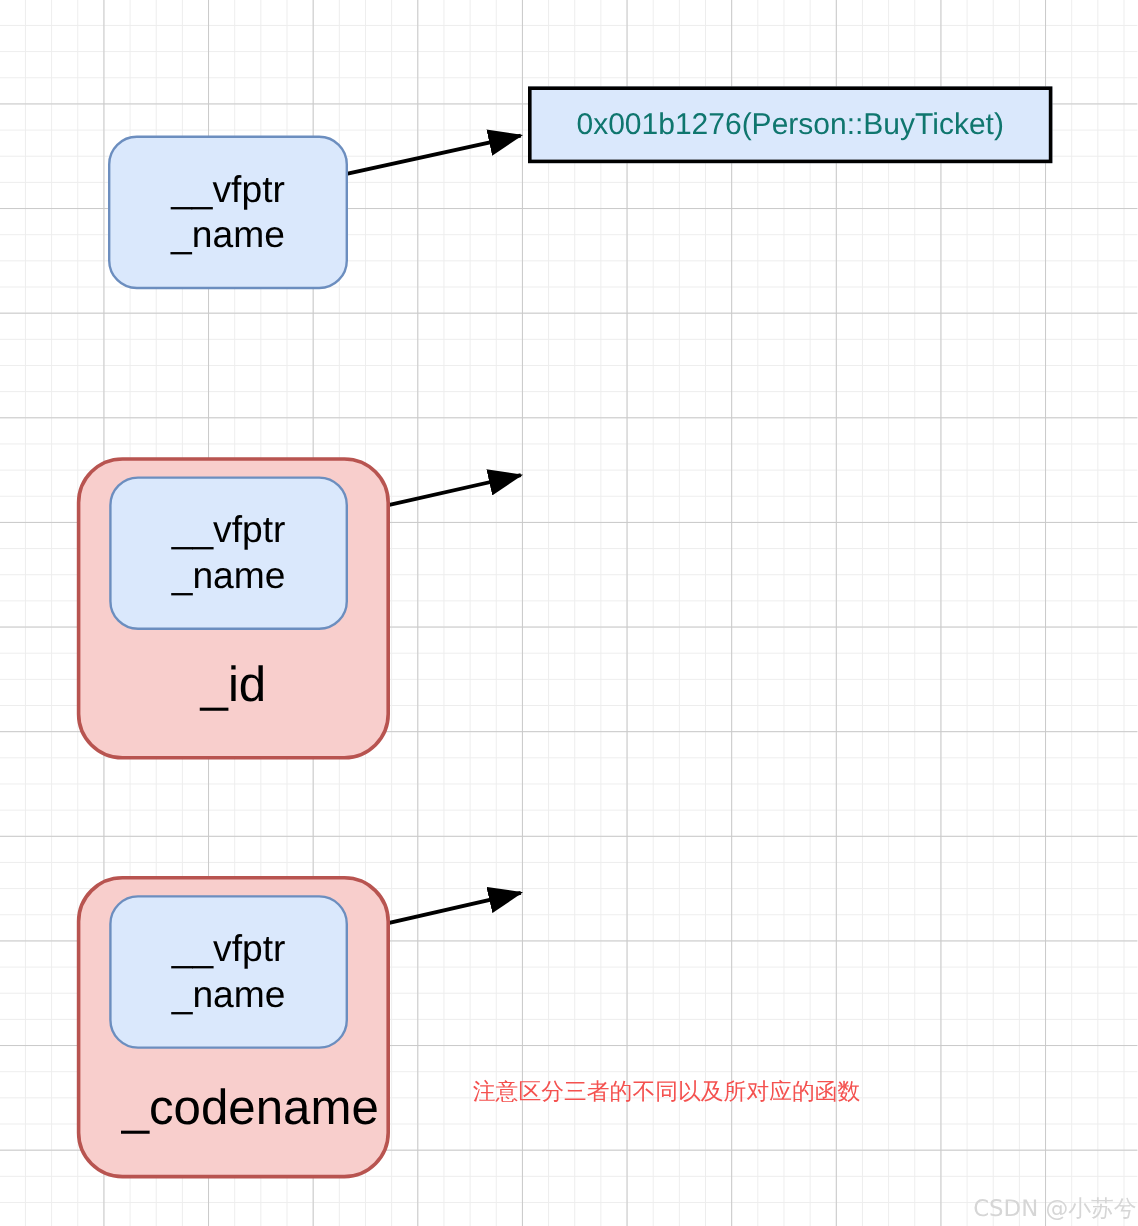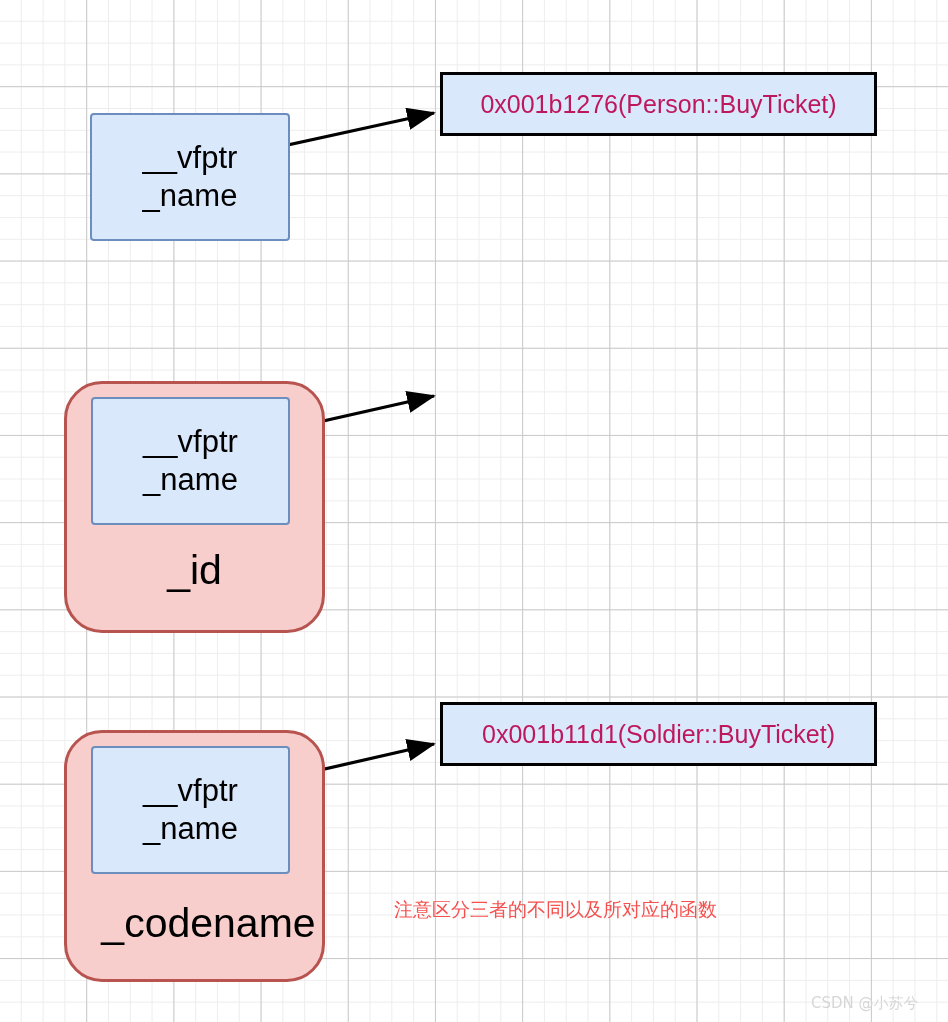--- a/index.html
+++ b/index.html
@@ -28,21 +28,21 @@
     position: absolute;
     background: #f8cecc;
     border: 3px solid #b85450;
     border-radius: 38px;
     box-sizing: border-box;
   }
   .obj-inner {
     position: absolute;
     background: #dae8fc;
     border: 2px solid #6c8ebf;
-    border-radius: 4px;
+    border-radius: 24px;
     box-sizing: border-box;
     display: flex;
     flex-direction: column;
     align-items: center;
     justify-content: center;
   }
   .member {
     font-size: 31px;
     color: #000000;
     line-height: 1.22;
@@ -64,21 +64,21 @@
     position: absolute;
     background: #dae8fc;
     border: 3px solid #000000;
     box-sizing: border-box;
     display: flex;
     align-items: center;
     justify-content: center;
   }
   .fn-box span {
     font-size: 25px;
-    color: #be185d;
+    color: #0f766e;
     white-space: pre;
   }
 
   
   .arrow-layer {
     position: absolute;
     left: 0;
     top: 0;
     width: 948px;
     height: 1022px;
@@ -89,21 +89,21 @@
   .note-red {
     position: absolute;
     color: #f4514f;
     font-size: 19px;
     white-space: pre;
     font-family: "DejaVu Sans", "Liberation Sans", sans-serif;
   }
   .watermark {
     position: absolute;
     color: #d6d6d6;
-    font-size: 15px;
+    font-size: 19px;
     white-space: pre;
     font-family: "DejaVu Sans", "Liberation Sans", sans-serif;
   }
 </style>
 </head>
 <body>
 
 <div id="canvas">
 
   <svg class="arrow-layer" viewBox="0 0 948 1022" width="948" height="1022">
@@ -136,21 +136,18 @@
   <div class="obj-inner" style="left:91px; top:746px; width:199px; height:128px;">
     <div class="member">__vfptr</div>
     <div class="member">_name</div>
   </div>
 
   <div class="fn-box" style="left:440px; top:72px; width:437px; height:64px;">
     <span>0x001b1276(Person::BuyTicket)</span>
   </div>
 
 
-  <div class="fn-box" style="left:440px; top:702px; width:437px; height:64px;">
-    <span>0x001b11d1(Soldier::BuyTicket)</span>
-  </div>
 
   <div class="note-red" style="left:394px; top:897px;">注意区分三者的不同以及所对应的函数</div>
 
   <div class="watermark" style="left:811px; top:994px;">CSDN @小苏兮</div>
 
 </div>
 
 </body></html>

